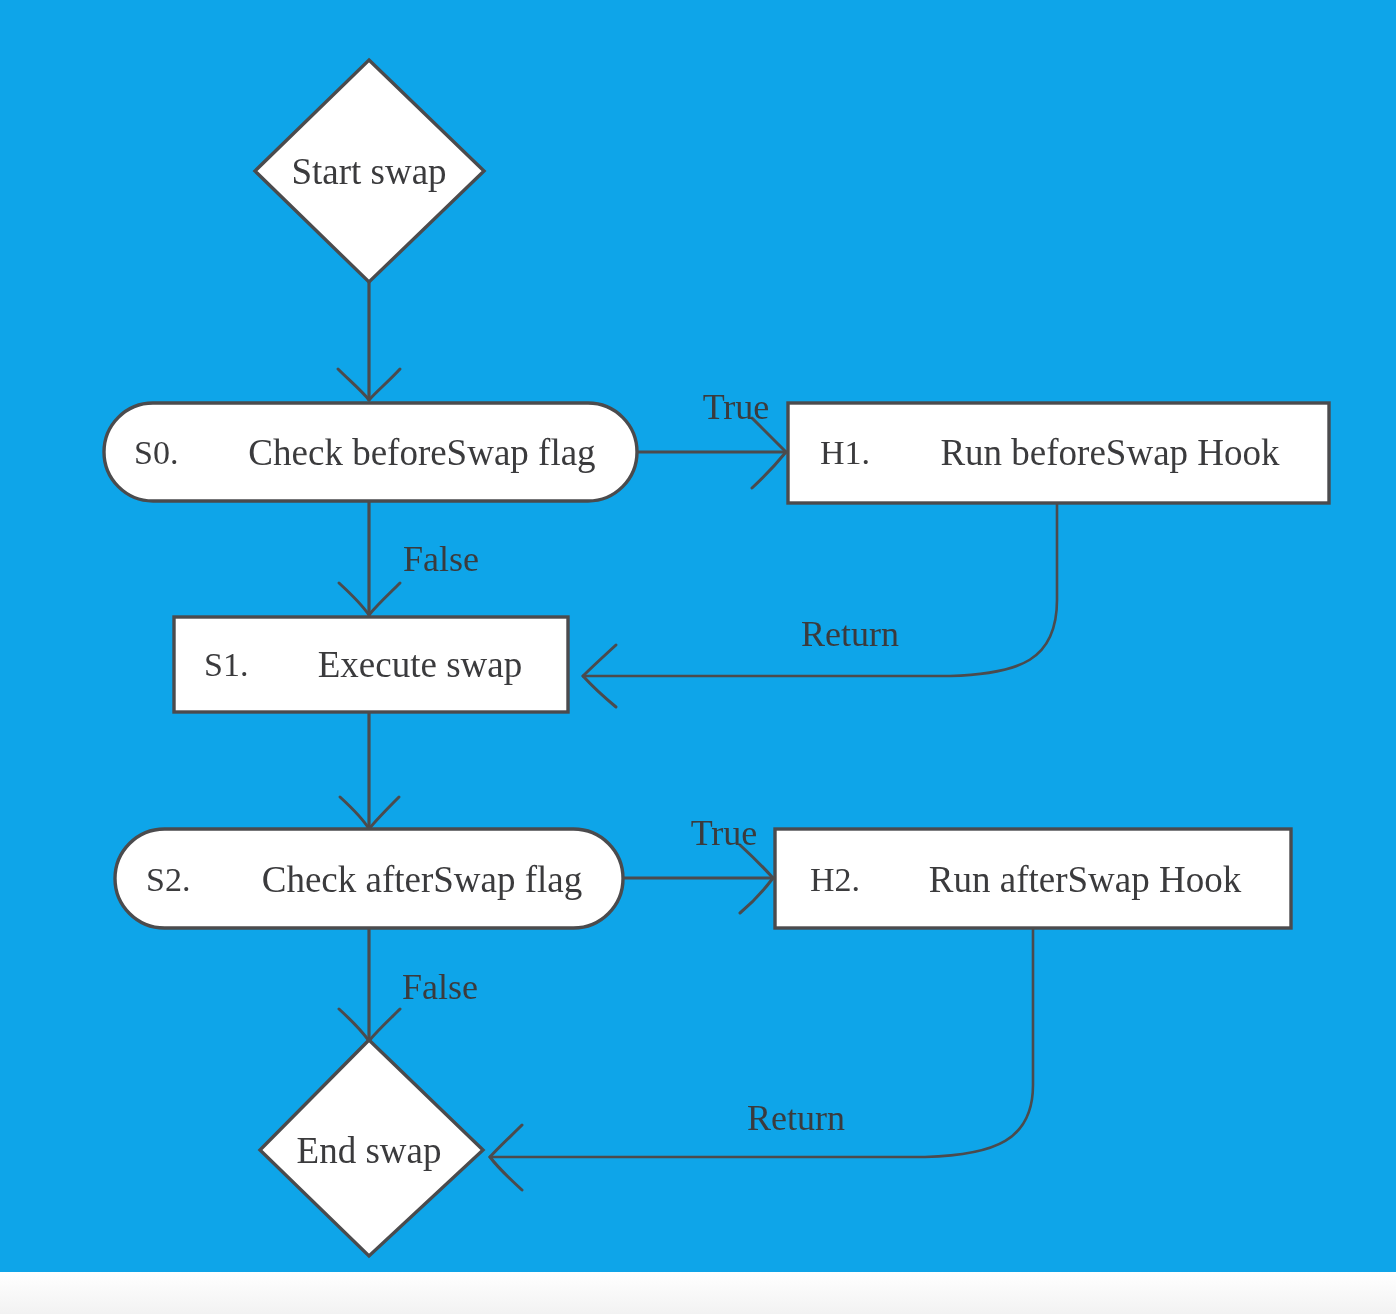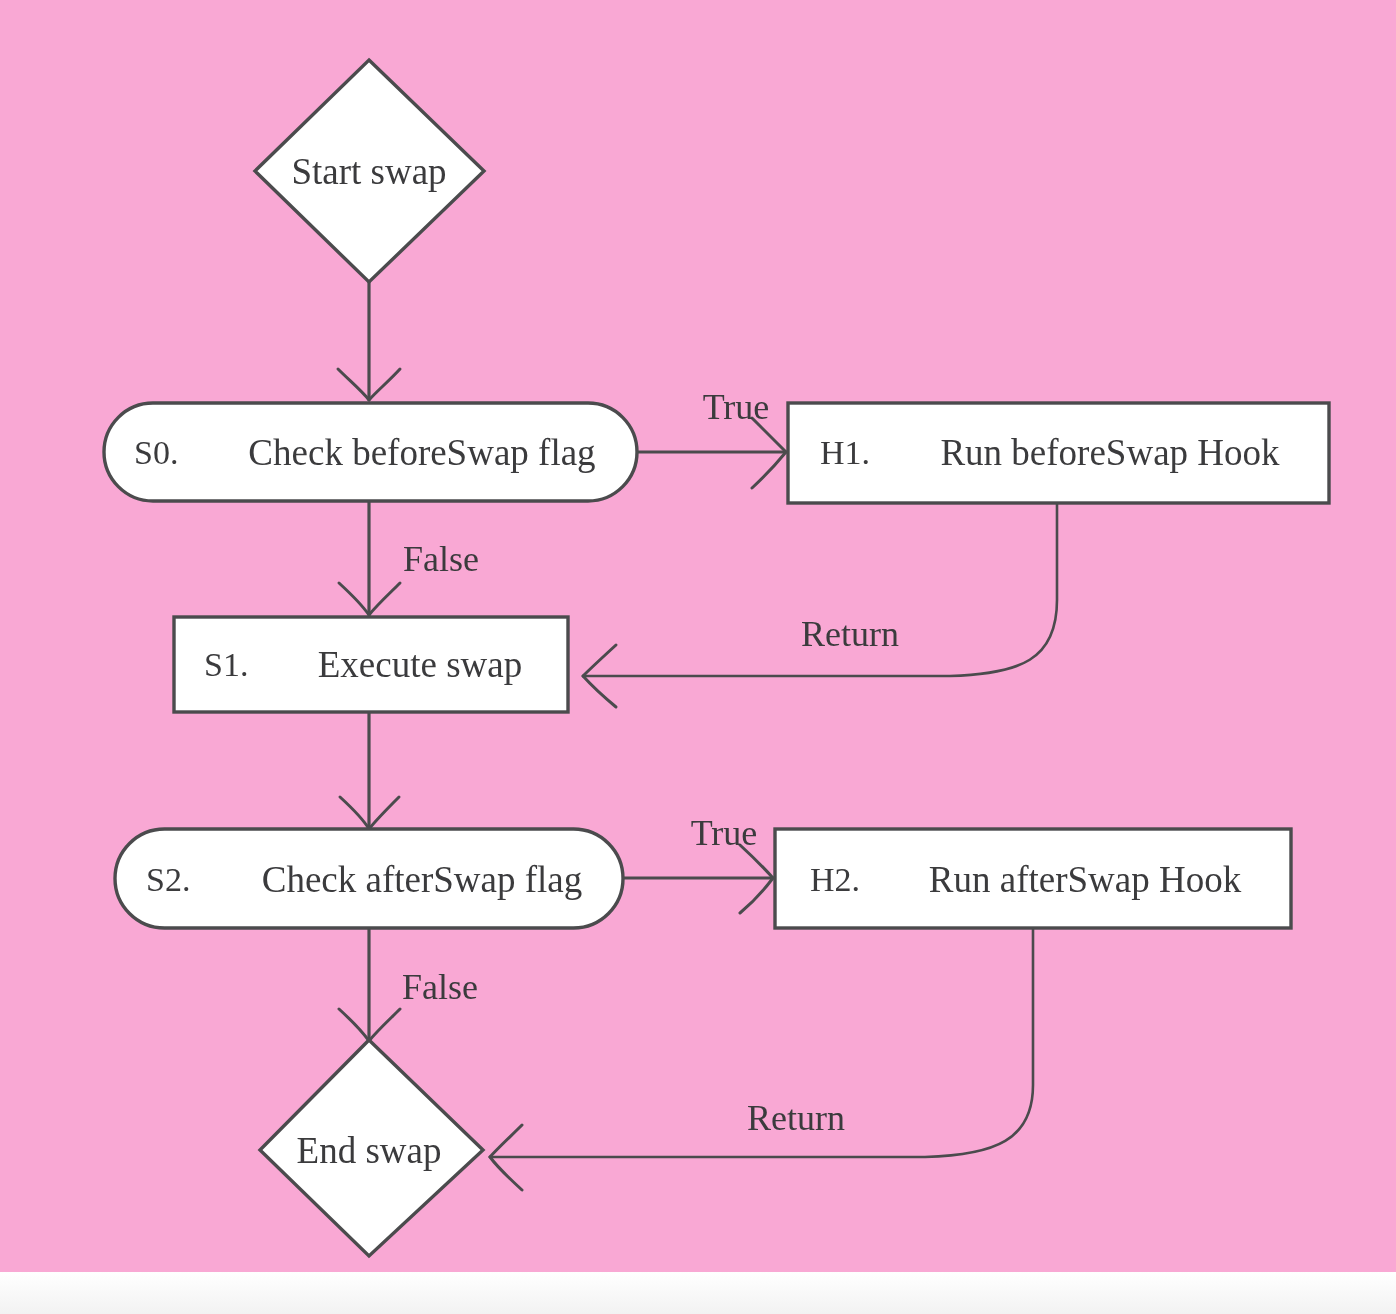--- a/index.html
+++ b/index.html
@@ -4,21 +4,21 @@
 <style>
   html, body {
     margin: 0;
     padding: 0;
     background: #ffffff;
   }
   #canvas {
     position: relative;
     width: 1396px;
     height: 1314px;
-    background: #f9a8d4;
+    background: #0ea5e9;
     overflow: hidden;
     font-family: "Liberation Serif", "DejaVu Serif", serif;
   }
   #bottom-band {
     position: absolute;
     left: 0;
     bottom: 0;
     width: 1396px;
     height: 42px;
     background: linear-gradient(to bottom, #ffffff 0%, #fafafa 40%, #f2f2f2 100%);

